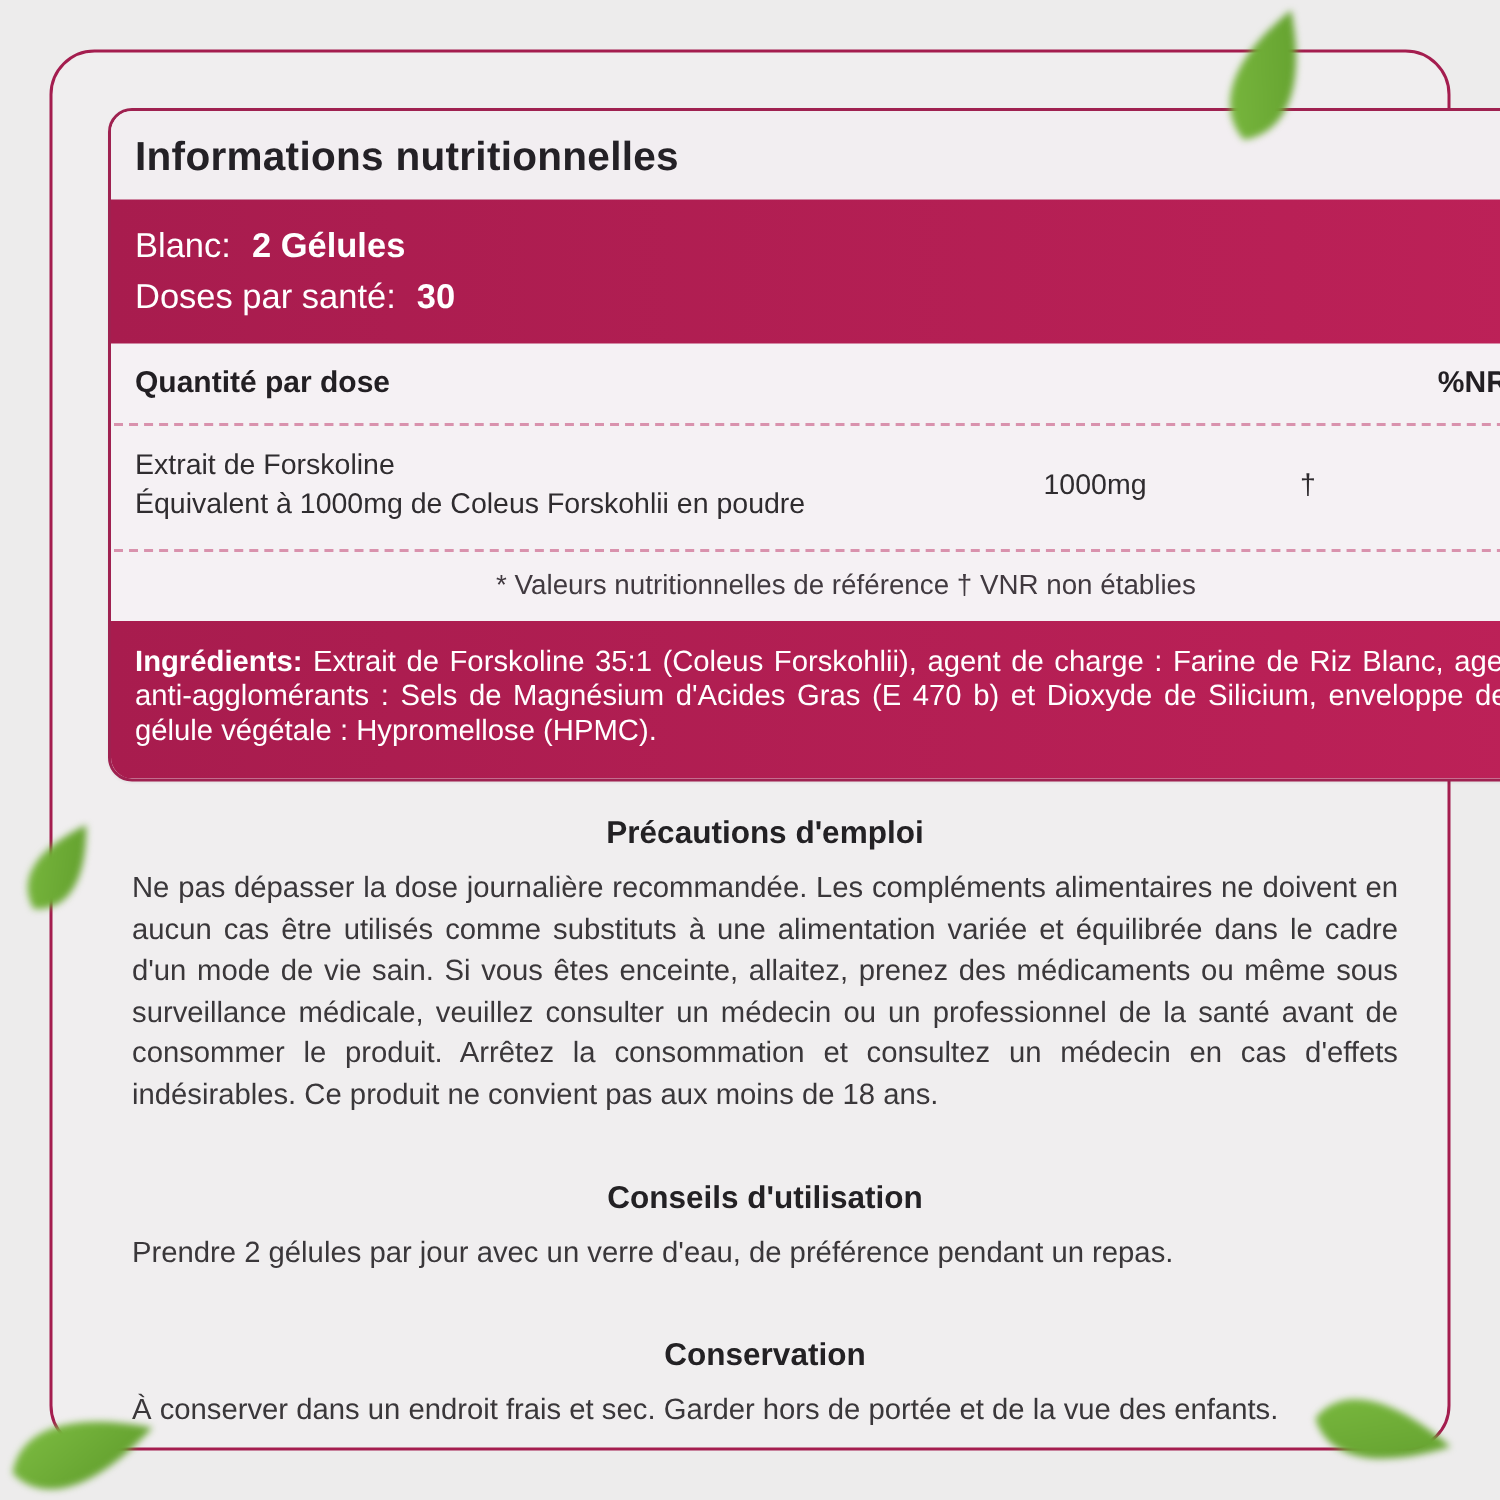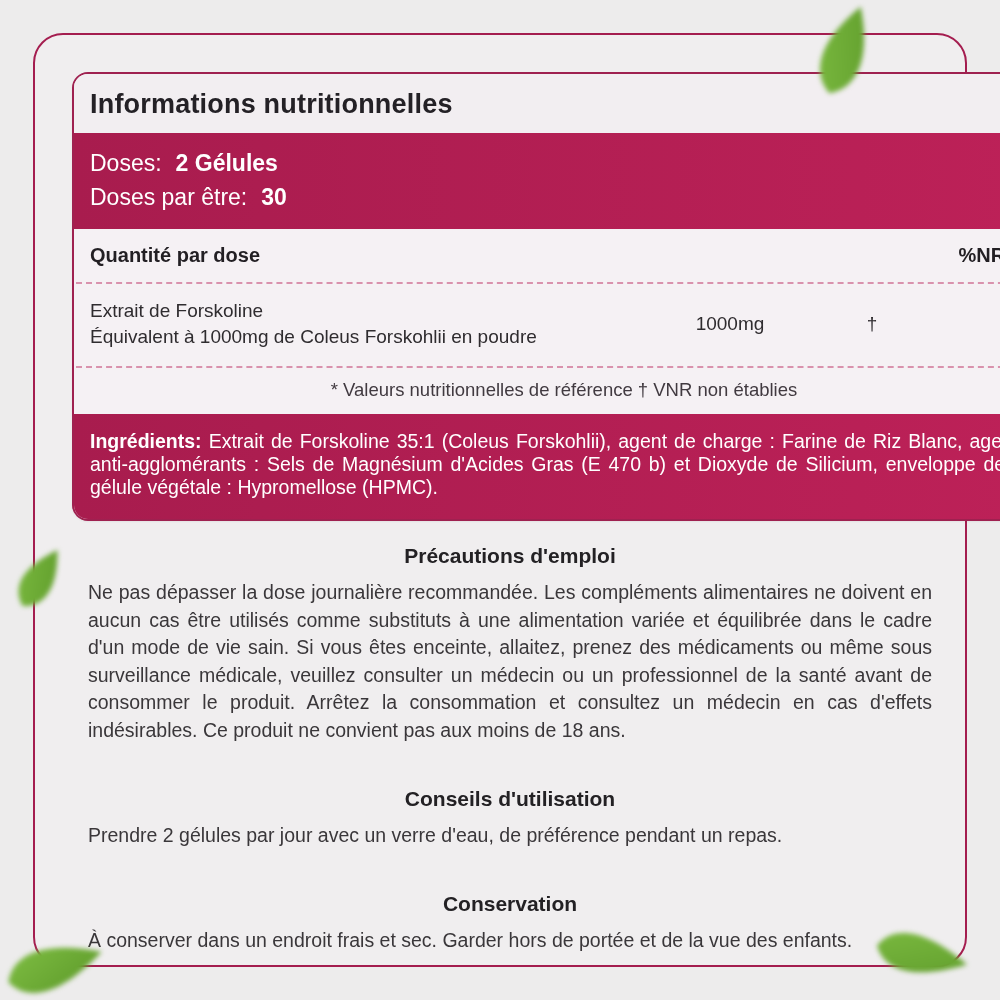--- a/index.html
+++ b/index.html
@@ -77,22 +77,22 @@
 
 <div class="frame"></div>
 
 <div class="card">
 
   <div class="card-header">
     <div class="card-title">Informations nutritionnelles</div>
   </div>
 
   <div class="dose-band">
-    <div class="dose-line"><span>Doses:</span><span class="val">2 Gélules</span></div>
-    <div class="dose-line"><span>Doses par être:</span><span class="val">30</span></div>
+    <div class="dose-line"><span>Blanc:</span><span class="val">2 Gélules</span></div>
+    <div class="dose-line"><span>Doses par santé:</span><span class="val">30</span></div>
   </div>
 
   <div class="table-head">
     <div class="col">Quantité par dose</div>
     <div class="col">%NRV*</div>
   </div>
 
   <div class="dashed"></div>
 
   <div class="table-row">

